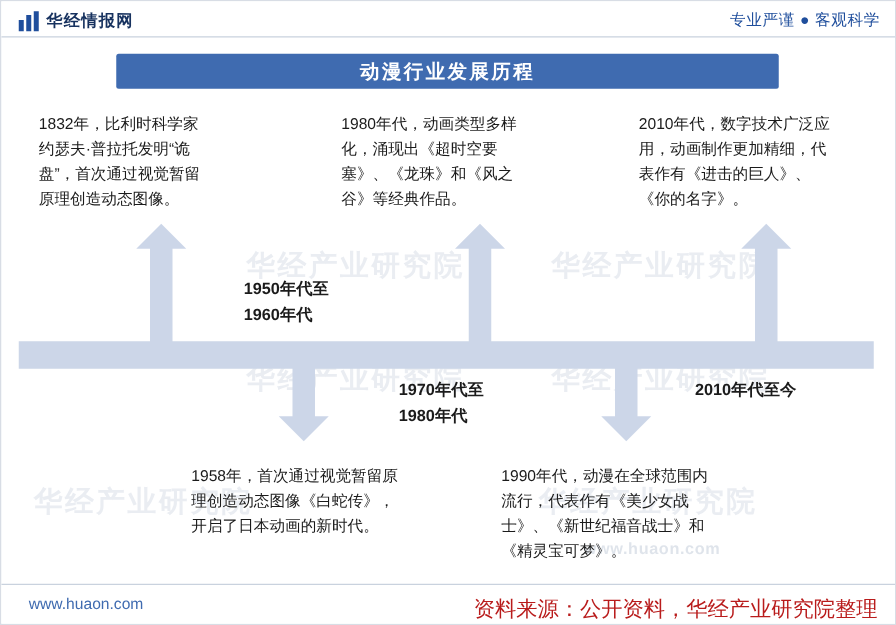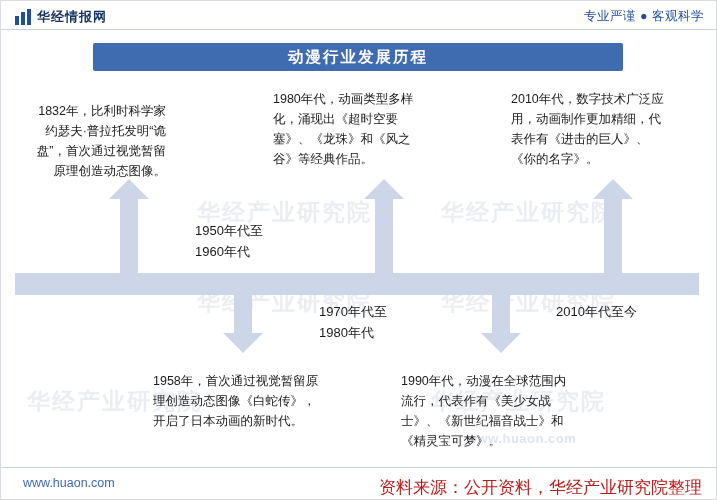--- a/index.html
+++ b/index.html
@@ -143,39 +143,39 @@
   #arrow-a { left: 108px; top: 178px; height: 96px; }
   #arrow-b { left: 363px; top: 178px; height: 96px; }
   #arrow-c { left: 592px; top: 178px; height: 96px; }
   #arrow-d { left: 222px; top: 292px; height: 60px; }
   #arrow-e { left: 480px; top: 292px; height: 60px; }
 
   
   .era-label {
     position: absolute;
     font-size: 13px;
-    font-weight: normal;
+    font-weight: bold;
     color: #1b1b1b;
     line-height: 21px;
     white-space: nowrap;
   }
   #era-1 { left: 70px; top: 300px; }
   #era-2 { left: 194px; top: 219px; }
   #era-3 { left: 318px; top: 300px; }
   #era-4 { left: 440px; top: 219px; }
   #era-5 { left: 555px; top: 300px; }
 
   
   .desc {
     position: absolute;
     font-size: 12.5px;
     color: #1b1b1b;
     line-height: 20px;
   }
-  #desc-1 { left: 30px; top: 100px; width: 135px; text-align: right; }
+  #desc-1 { left: 30px; top: 88px; width: 135px; }
   #desc-2 { left: 272px; top: 88px; width: 148px; }
   #desc-3 { left: 510px; top: 88px; width: 160px; }
   #desc-4 { left: 152px; top: 370px; width: 172px; }
   #desc-5 { left: 400px; top: 370px; width: 175px; }
 
   
   #footer {
     position: absolute;
     left: 0; bottom: 0;
     width: 715px;

